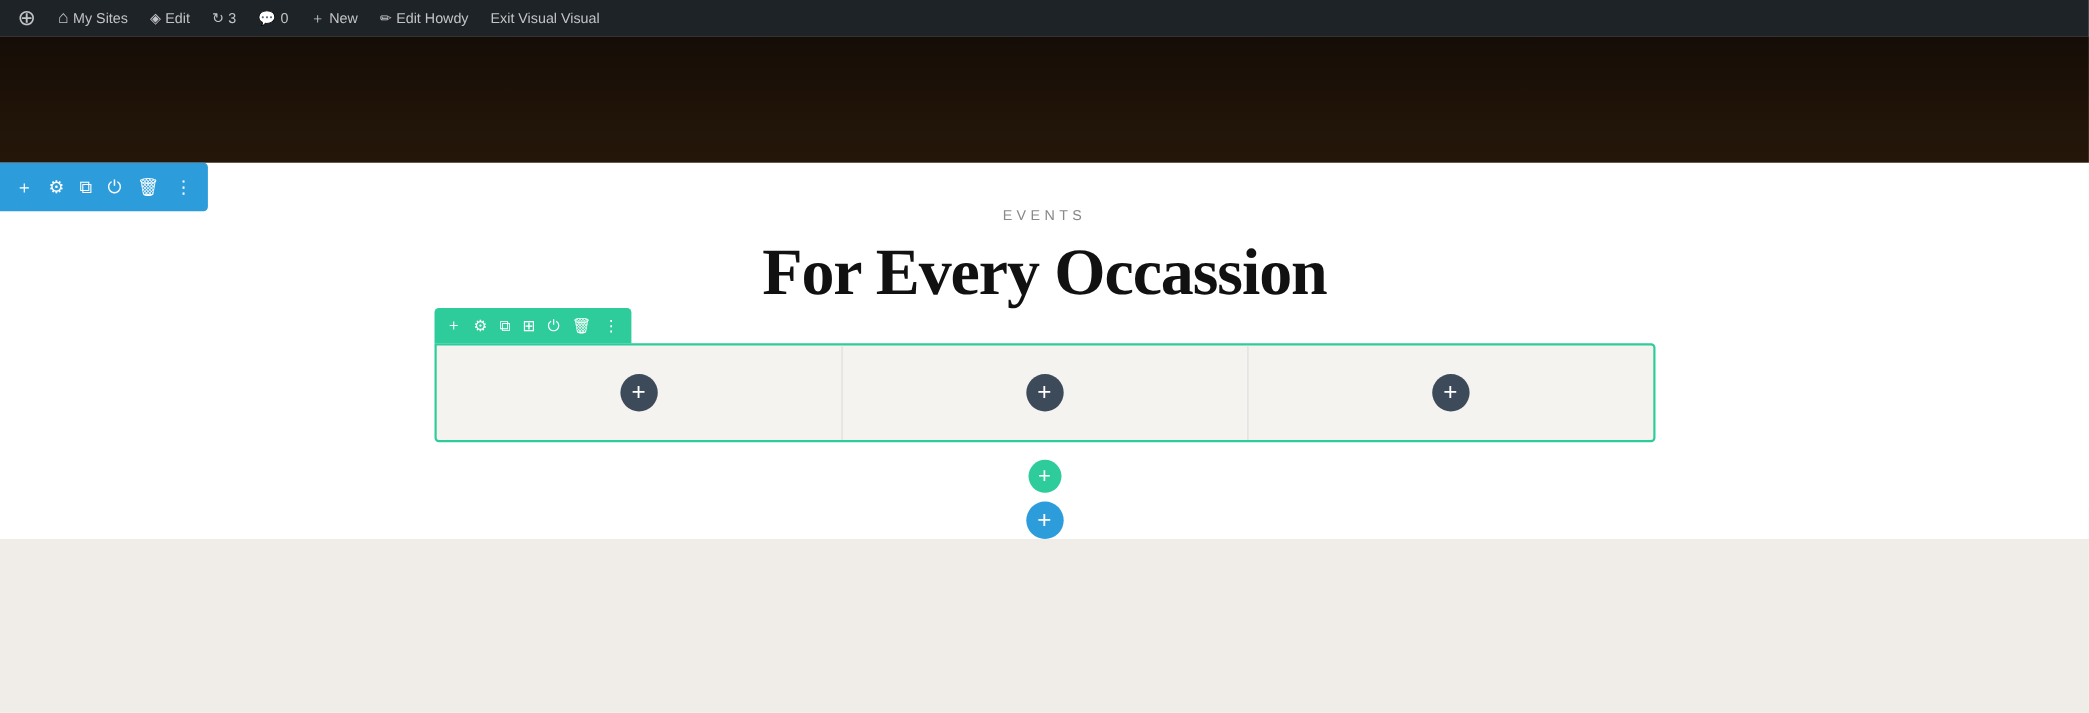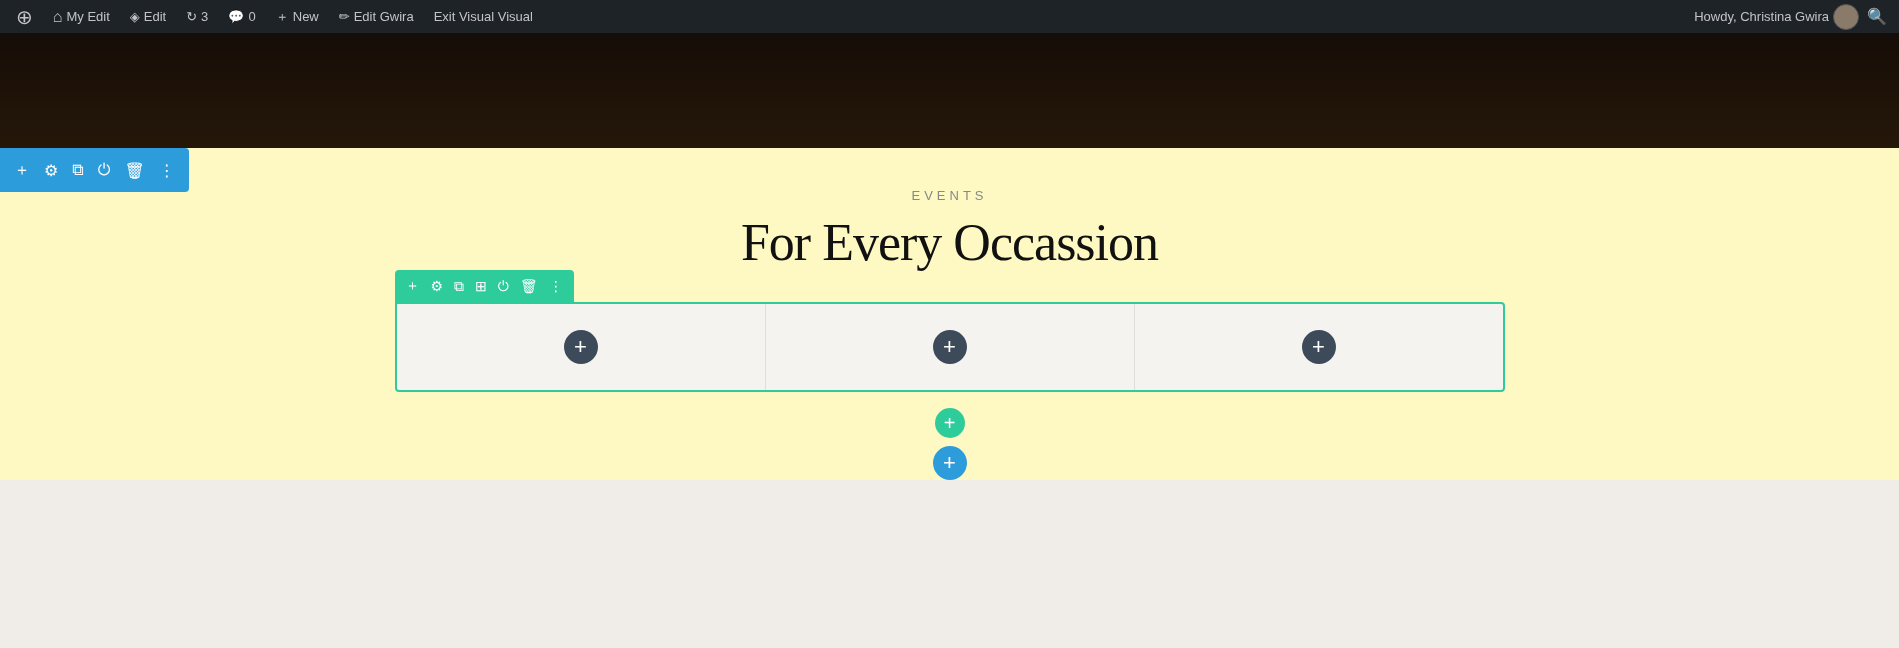--- a/index.html
+++ b/index.html
@@ -78,41 +78,41 @@
     .tb-icon {
       color: #fff;
       font-size: 16px;
       cursor: pointer;
       padding: 4px;
       border-radius: 3px;
     }
 
     
     #content-area {
-      background: #fef9c3;
+      background: #ffffff;
       width: 100%;
       padding: 40px 0 0;
       display: flex;
       flex-direction: column;
       align-items: center;
       position: relative;
     }
 
     
     .section-label {
       letter-spacing: 4px;
       font-size: 13px;
       color: #888;
       text-transform: uppercase;
       font-weight: 500;
       margin-bottom: 10px;
     }
     .section-heading {
-      font-size: 52px;
-      font-weight: 400;
+      font-size: 60px;
+      font-weight: 700;
       color: #111;
       letter-spacing: -1px;
       margin-bottom: 30px;
       font-family: Georgia, 'Times New Roman', serif;
     }
 
     
     #row-container {
       width: 1110px;
       position: relative;
@@ -217,50 +217,45 @@
       gap: 0;
     }
   </style>
 </head>
 <body>
 
 <div id="admin-bar">
   <span class="admin-bar-item wp-logo">⊕</span>
   <span class="admin-bar-item">
     <span class="admin-bar-icon">⌂</span>
-    <span>My Edit</span>
+    <span>My Sites</span>
   </span>
   <span class="admin-bar-item">
     <span style="font-size:13px;">◈</span>
     <span>Edit</span>
   </span>
   <span class="admin-bar-item">
     <span>↻</span>
     <span>3</span>
   </span>
   <span class="admin-bar-item">
     <span>💬</span>
     <span>0</span>
   </span>
   <span class="admin-bar-item">
     <span>＋</span>
     <span>New</span>
   </span>
   <span class="admin-bar-item">
     <span>✏</span>
-    <span>Edit Gwira</span>
+    <span>Edit Howdy</span>
   </span>
   <span class="admin-bar-item">
     <span>Exit Visual Visual</span>
   </span>
-  <div class="admin-bar-right">
-    <span>Howdy, Christina Gwira</span>
-    <span class="avatar-circle"></span>
-    <span style="font-size:16px; cursor:pointer; padding:4px;">🔍</span>
-  </div>
 </div>
 
 <div id="hero-banner"></div>
 
 <div id="section-toolbar">
   <span class="tb-icon">＋</span>
   <span class="tb-icon">⚙</span>
   <span class="tb-icon">⧉</span>
   <span class="tb-icon">⏻</span>
   <span class="tb-icon">🗑</span>

